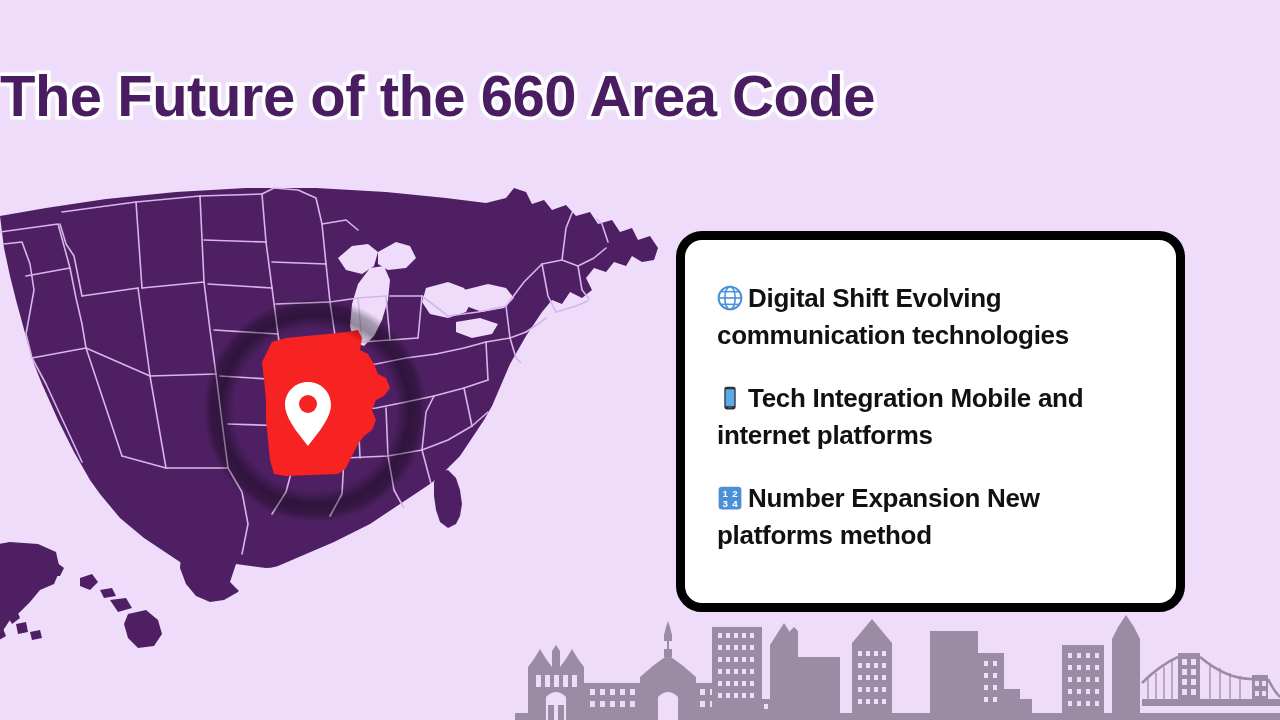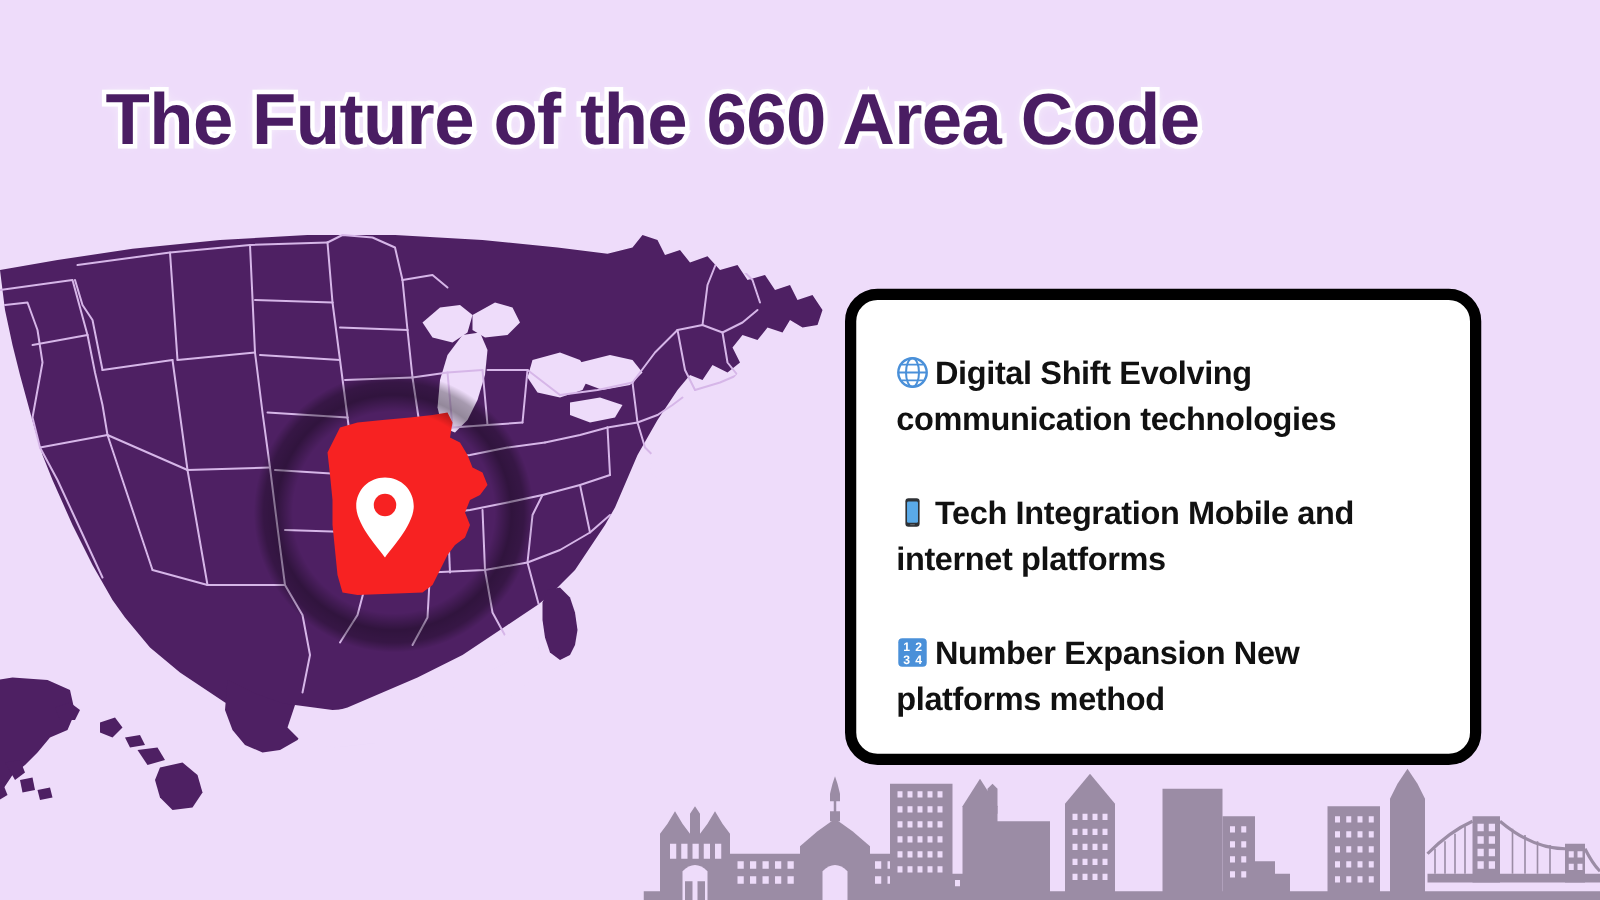--- a/index.html
+++ b/index.html
@@ -40,21 +40,20 @@
     height: 115px;
   }
   #skyline-layer svg { display: block; width: 100%; height: 100%; }
 
   
   #title {
     position: absolute;
     left: 0;
     top: 62px;
     width: 1044px;
-    text-align: center;
     font-size: 58px;
     font-weight: 700;
     letter-spacing: -0.5px;
     color: #4a1d63;
     -webkit-text-stroke: 7px #ffffff;
     paint-order: stroke fill;
     text-shadow:
       0 0 2px #ffffff,
       0 0 6px rgba(255,255,255,0.9),
       0 0 10px rgba(255,255,255,0.65);
@@ -69,21 +68,21 @@
     width: 509px;
     height: 381px;
     box-sizing: border-box;
     background: #ffffff;
     border: 9px solid #000000;
     border-radius: 26px;
     padding: 40px 30px 30px 32px;
     display: flex;
     flex-direction: column;
     justify-content: flex-start;
-    gap: 38px;
+    gap: 26px;
   }
   .bullet {
     font-size: 26px;
     font-weight: 700;
     color: #111111;
     line-height: 1.42;
     letter-spacing: -0.3px;
   }
   .bullet .emoji {
     display: inline-block;

